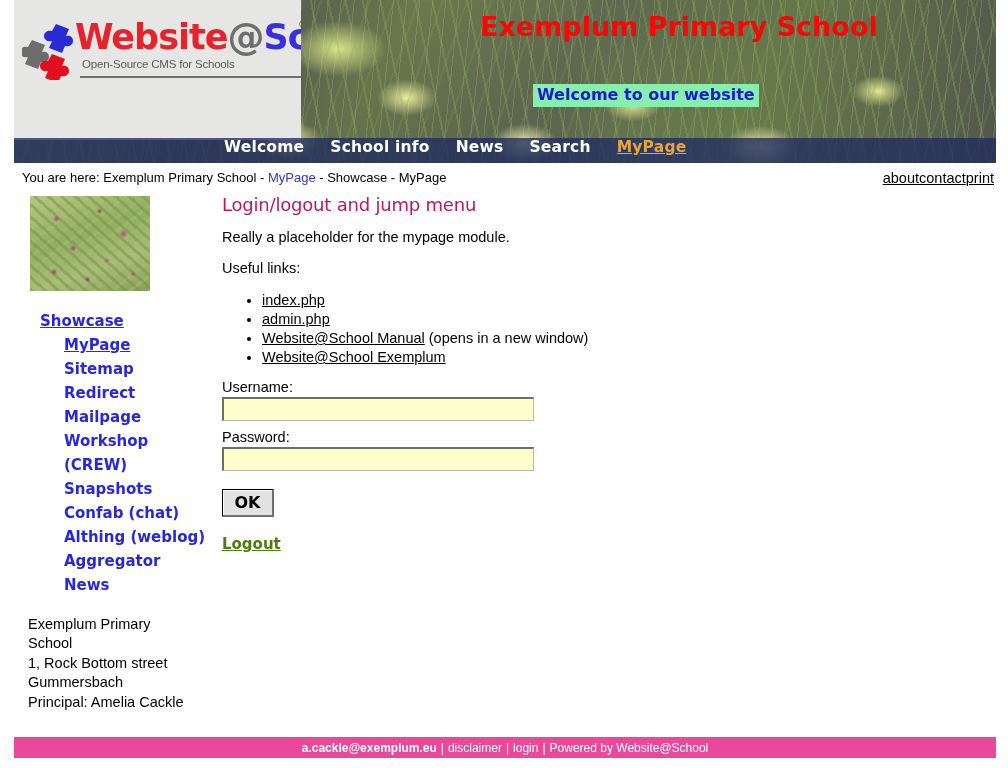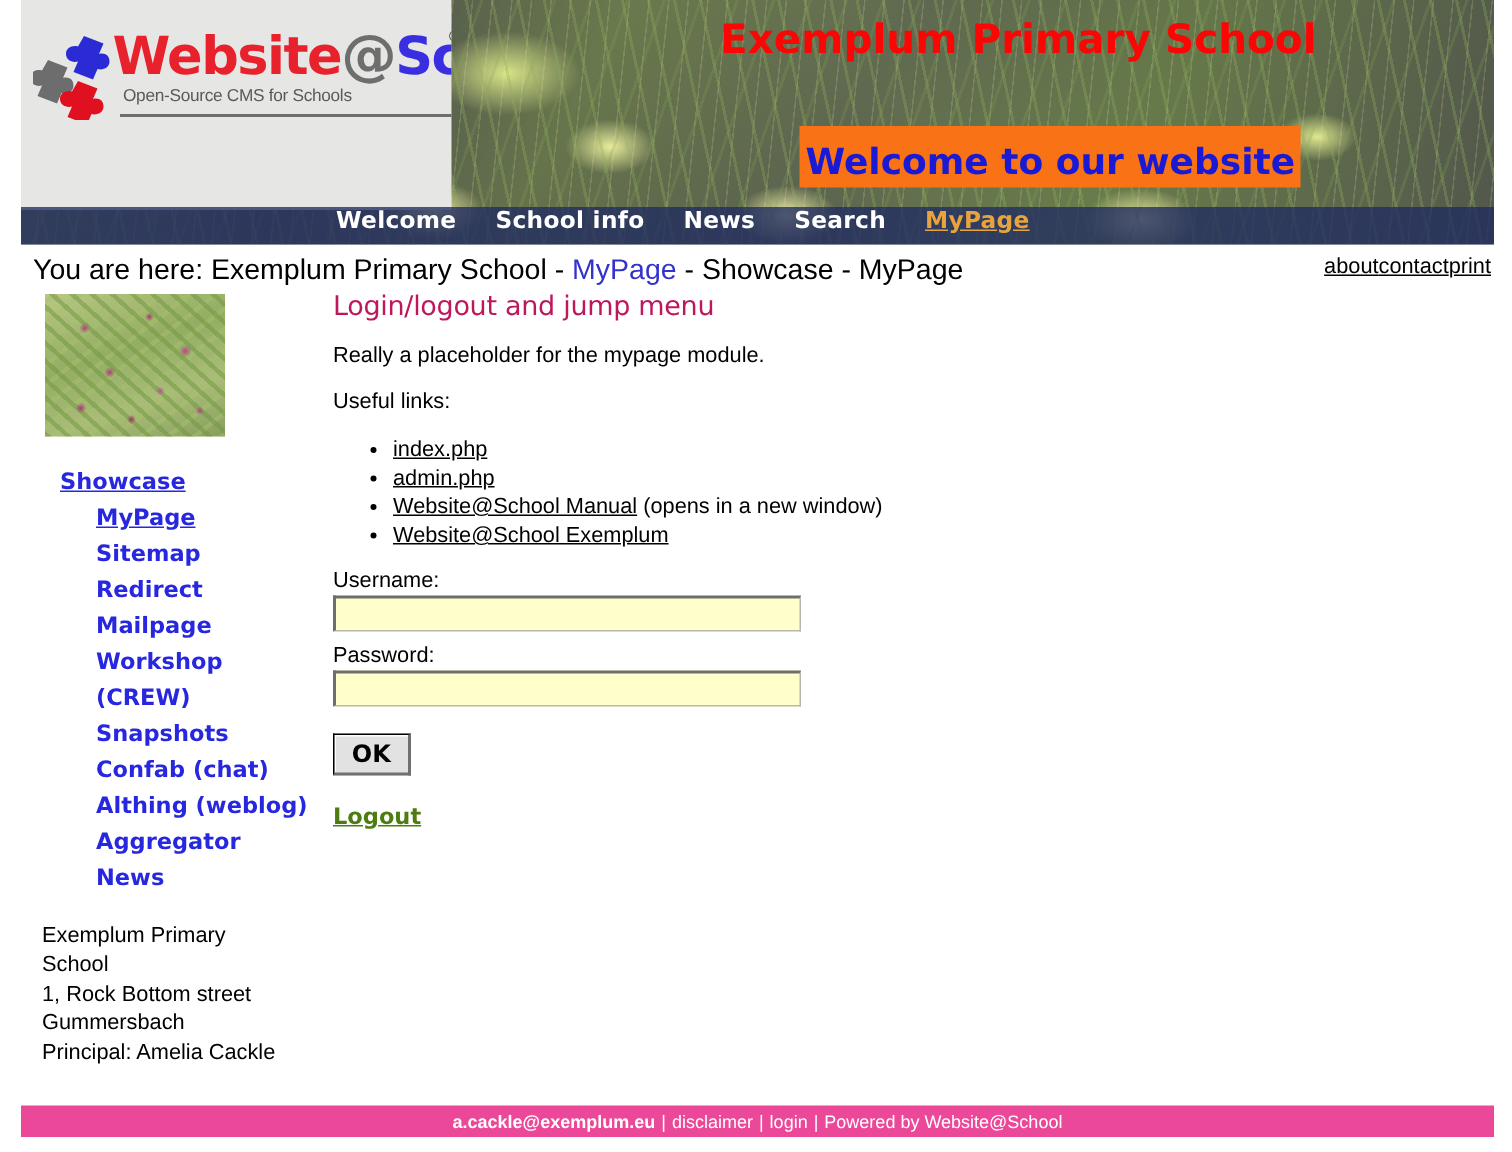--- a/index.html
+++ b/index.html
@@ -116,26 +116,26 @@
     font-size: 27px;
     font-weight: bold;
     color: #fc0505;
     white-space: nowrap;
     z-index: 4;
     letter-spacing: 0px;
   }
   .welcome-slogan {
     position: absolute;
     left: 519px; top: 84px;
-    background: #f97316;
+    background: #86efac;
     color: #1a1ad4;
     font-family: "DejaVu Sans", sans-serif;
-    font-size: 24px;
-    font-weight: bold;
-    padding: 10px 4px 3px 4px;
+    font-size: 16px;
+    font-weight: bold;
+    padding: 1px 4px 3px 4px;
     white-space: nowrap;
     z-index: 4;
   }
 
   
   .navbar {
     position: absolute;
     left: 14px; top: 138px;
     width: 982px; height: 25px;
     background: rgba(32, 44, 96, 0.78);
@@ -165,21 +165,21 @@
 
   
   .crumbrow {
     position: absolute;
     left: 0; top: 170px;
     width: 1008px; height: 24px;
   }
   .crumb {
     position: absolute;
     left: 22px; top: 0;
-    font-size: 19px;
+    font-size: 13px;
     color: #000000;
     white-space: nowrap;
   }
   .crumb a {
     color: #3333cc;
     text-decoration: none;
     cursor: pointer;
   }
   .utility {
     position: absolute;

